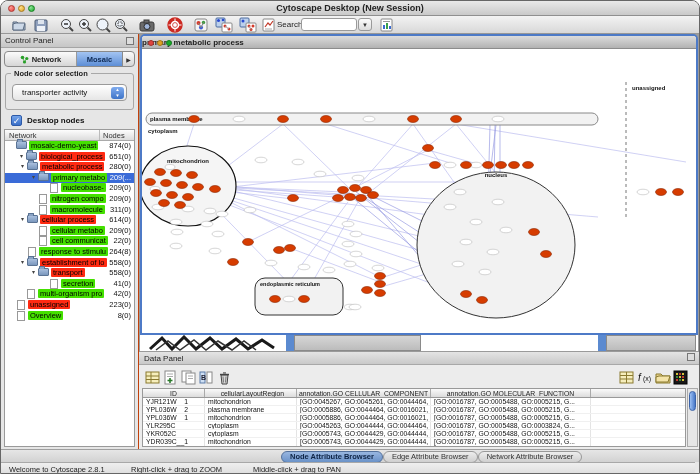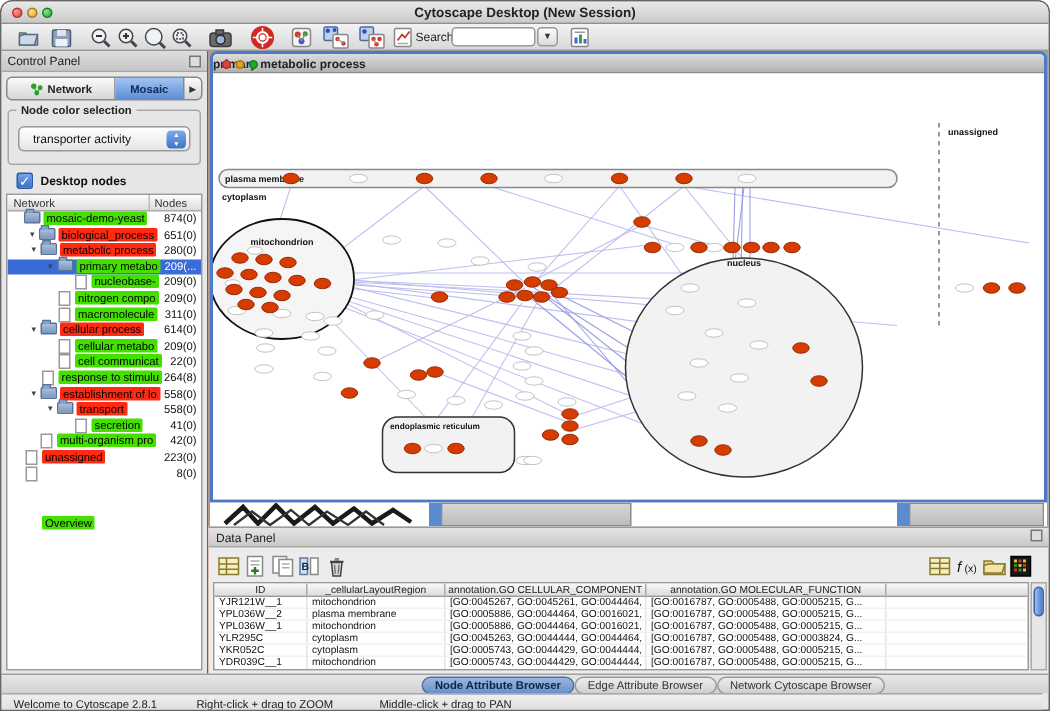--- a/index.html
+++ b/index.html
@@ -346,21 +346,21 @@
         </div>
       <div class="trow" style="padding-left:2px">
           <span class="disc none">▾</span>
           <span class="ico file"></span>
           <span class="chip" style="background: rgb(255, 42, 18);">unassigned</span>
           <span class="cnt">223(0)</span>
         </div>
       <div class="trow" style="padding-left:2px">
           <span class="disc none">▾</span>
           <span class="ico file"></span>
-          <span class="chip" style="background: rgb(68, 224, 0); margin-top: 33px;">Overview</span>
+          <span class="chip" style="background: rgb(68, 224, 0);">Overview</span>
           <span class="cnt">8(0)</span>
         </div>
     </div>
   </div>
 
   <div class="mdi">
     <div class="netwin">
       <div class="net-title">
         <span class="ntl red"></span>
         <span class="ntl yel"></span>
@@ -667,21 +667,21 @@
     </div>
     <div class="dp-scroll">
       <div class="dp-thumb"></div>
     </div>
   </div>
 
   <div class="tabsrow">
     <div class="btabs">
       <div class="btab sel">Node Attribute Browser</div>
       <div class="btab">Edge Attribute Browser</div>
-      <div class="btab">Network Cytoscape Browser</div>
+      <div class="btab">Network Attribute Browser</div>
     </div>
   </div>
 
   <div class="statusbar">
     <span class="st" style="left:8px">Welcome to Cytoscape 2.8.1</span>
     <span class="st" style="left:130px">Right-click + drag to ZOOM</span>
     <span class="st" style="left:252px">Middle-click + drag to PAN</span>
   </div>
 
 </div>

